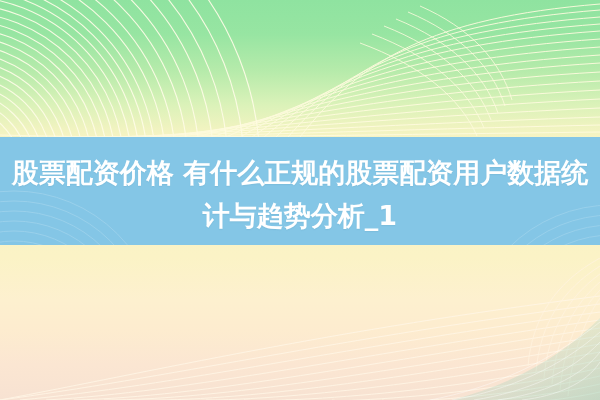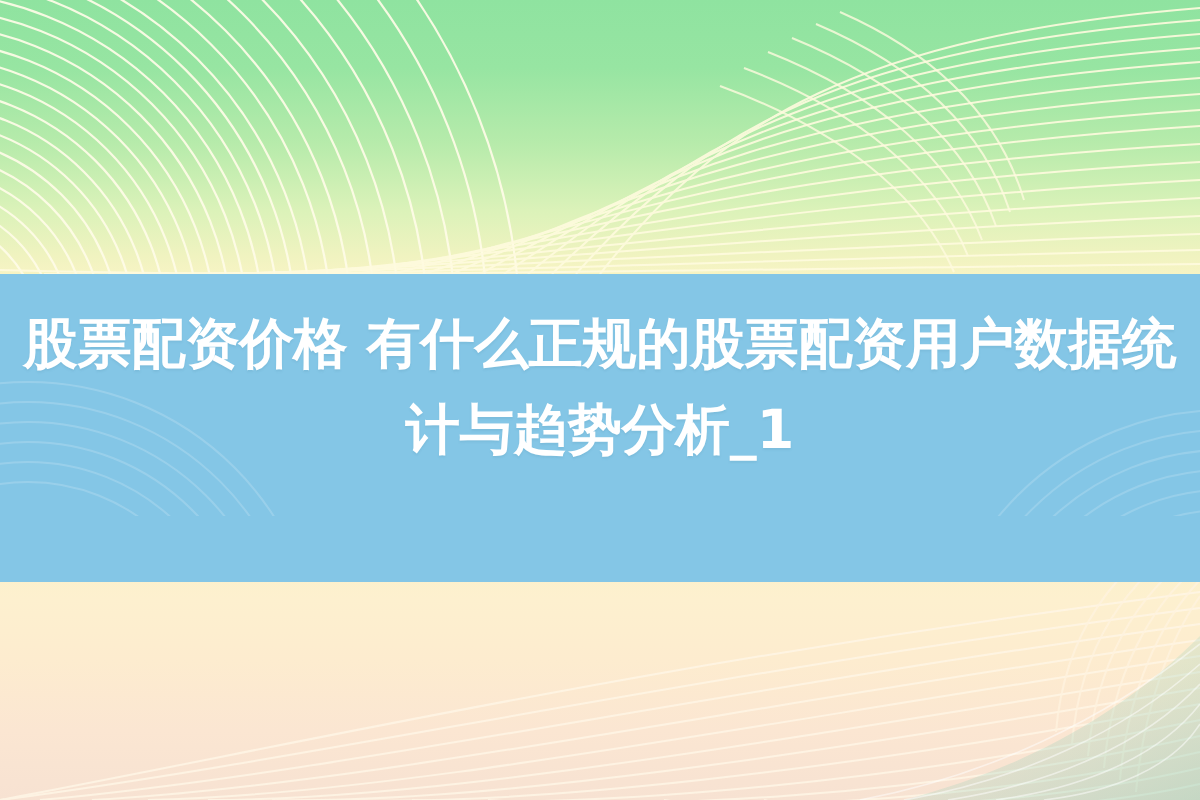--- a/index.html
+++ b/index.html
@@ -48,21 +48,21 @@
     pointer-events: none;
   }
   .deco svg { display: block; width: 600px; height: 400px; }
 
   
   .title-band {
     position: absolute;
     left: 0;
     right: 0;
     top: 137px;
-    height: 154px;
+    height: 108px;
     background: #84c6e6;
     overflow: hidden;
   }
   .band-deco {
     position: absolute;
     inset: 0;
     pointer-events: none;
   }
   .band-deco svg { display: block; width: 600px; height: 121px; }
 

